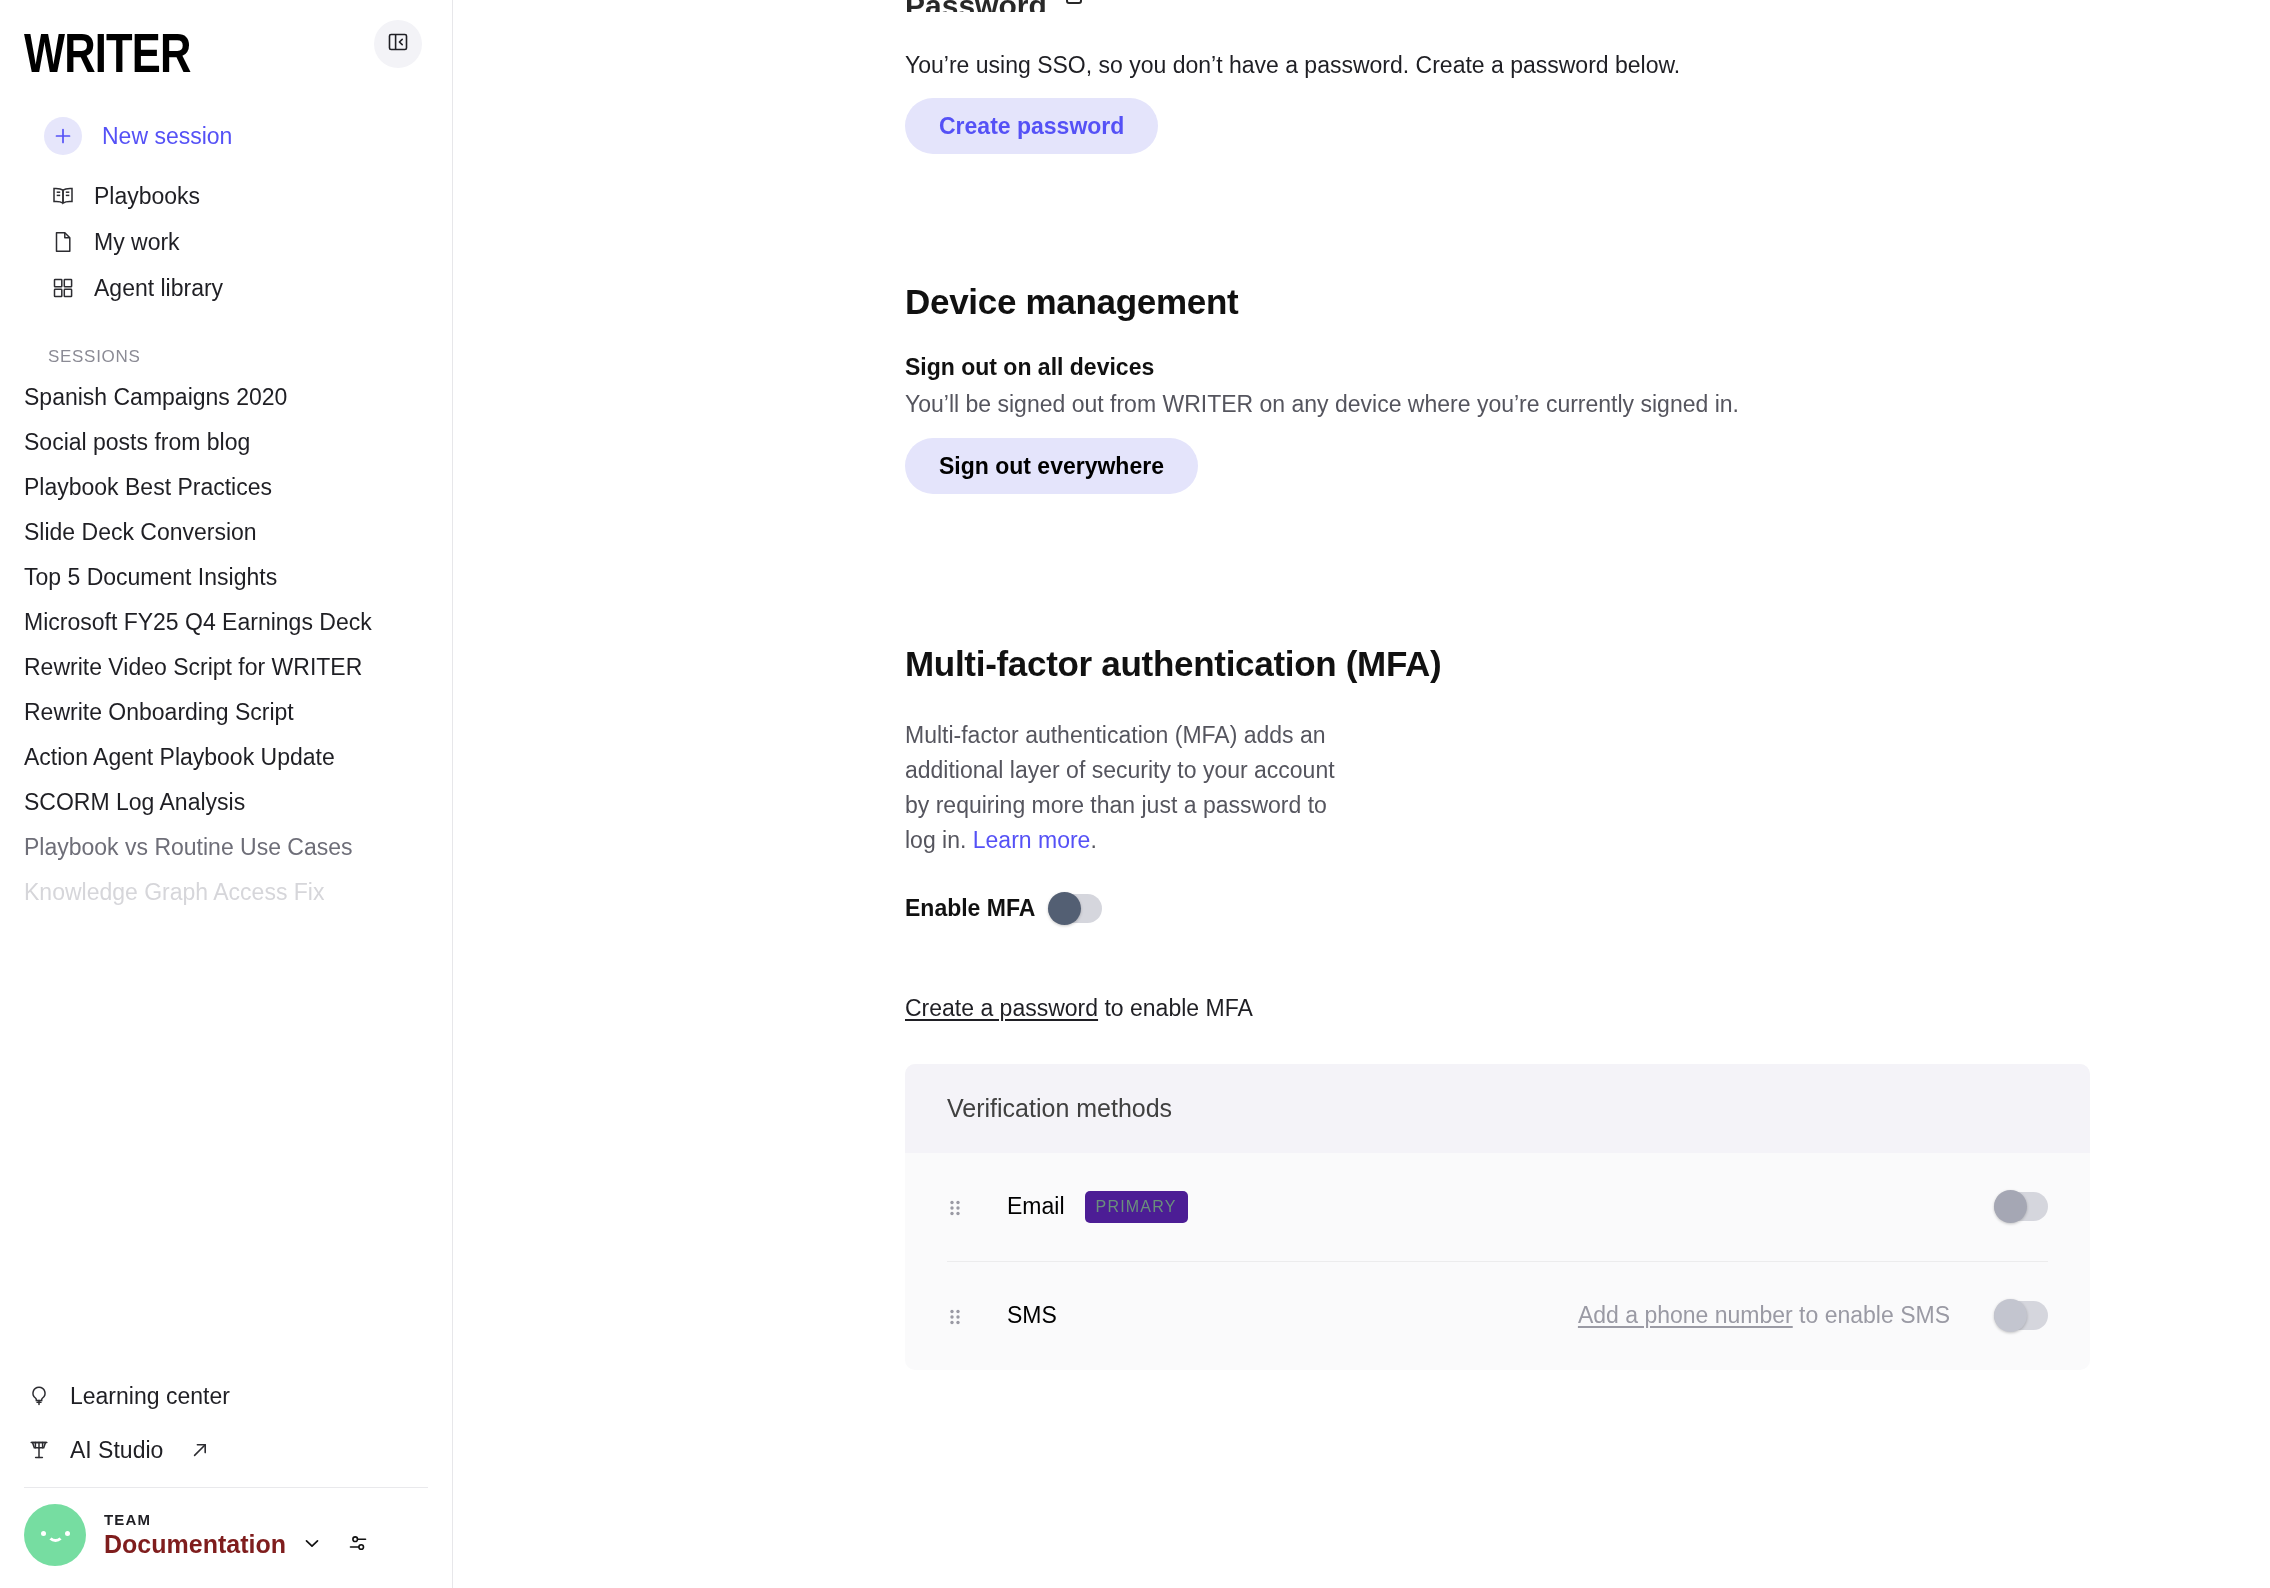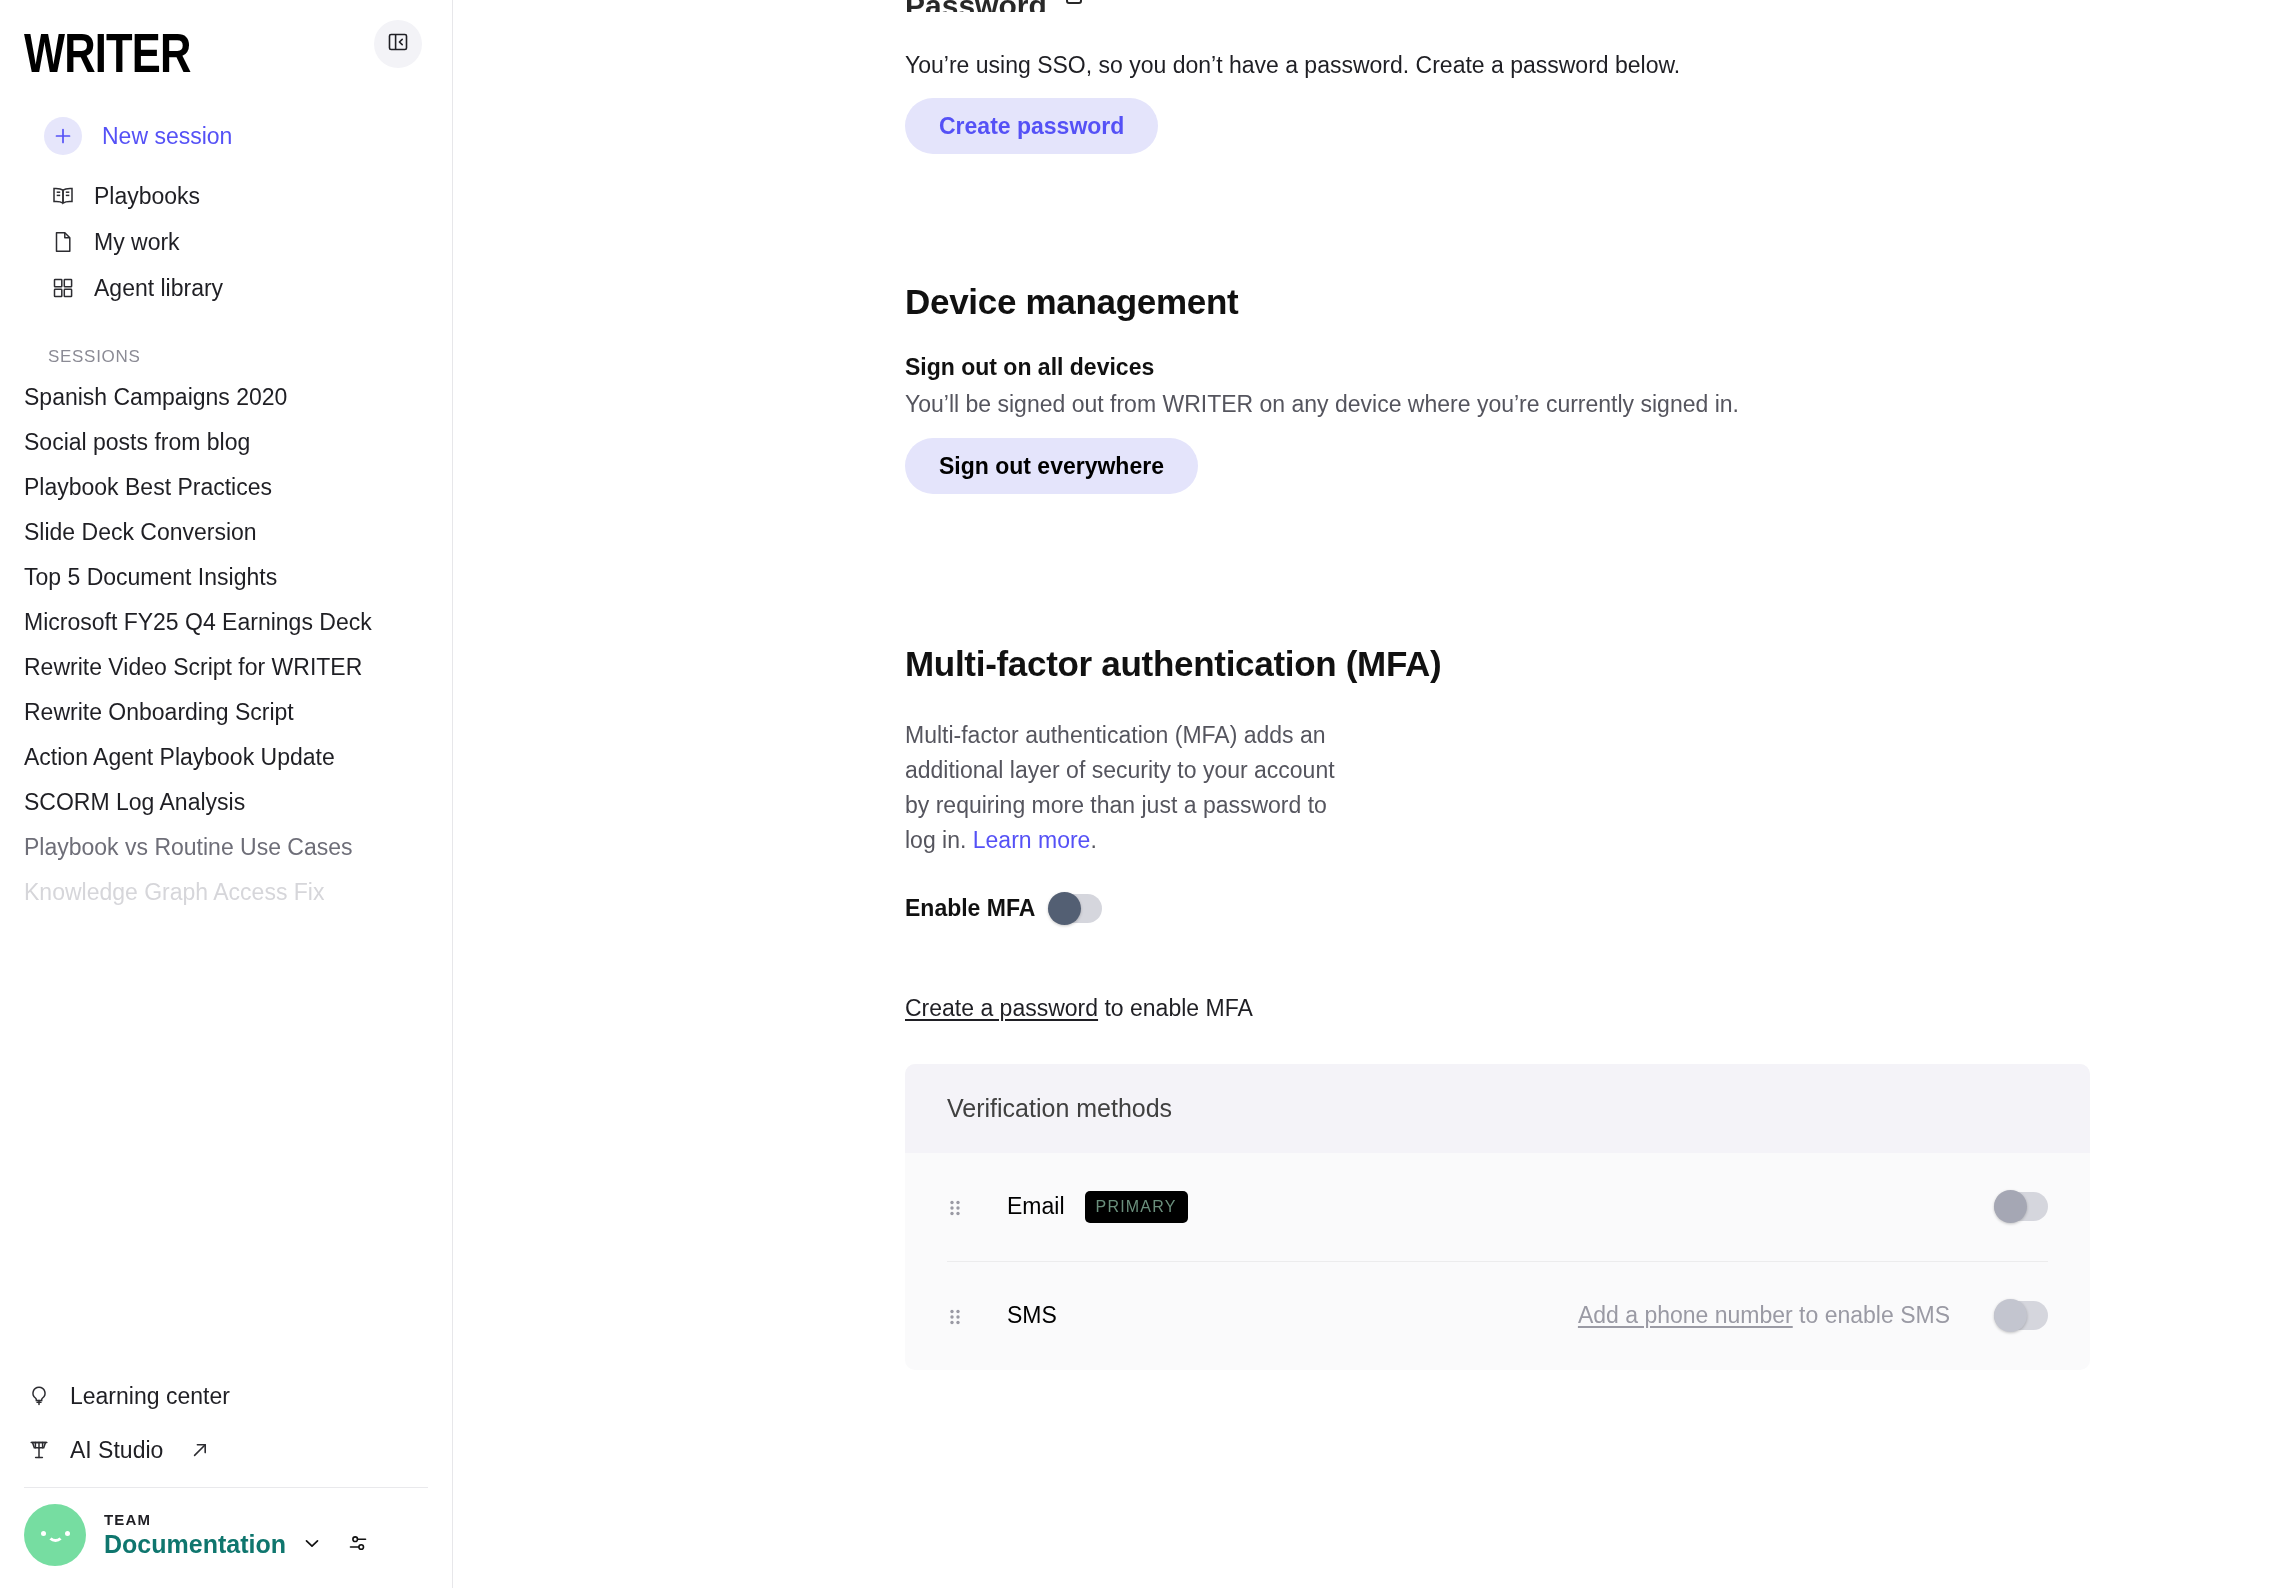--- a/index.html
+++ b/index.html
@@ -117,21 +117,21 @@
     border-bottom: 3px solid #fff;
     border-left: 3px solid #fff;
     border-right: 3px solid #fff;
     border-radius: 0 0 10px 10px;
     border-color: #fff transparent;
     border-bottom-color:#fff;
   }
   .team-meta { display: flex; flex-direction: column; gap: 2px; }
   .team-kicker { font-size: 15px; font-weight: 700; letter-spacing: 1.2px; color: #1f1f24; }
   .team-name-row { display: flex; align-items: center; gap: 14px; }
-  .team-name { font-size: 25px; font-weight: 700; color: #0f766e; }
+  .team-name { font-size: 25px; font-weight: 700; color: #7f1d1d; }
 
   
   .main {
     flex: 1 1 auto;
     height: 1588px;
     position: relative;
     overflow: hidden;
     background: #fff;
   }
   .content { padding-left: 452px; padding-top: 0; }
@@ -206,21 +206,21 @@
   .vm-row {
     display: flex; align-items: center;
     height: 108px;
     padding: 0 42px;
   }
   .vm-sep { height: 1px; background: #ececed; margin: 0 42px; }
   .grip { width: 22px; flex: 0 0 22px; display: flex; align-items: center; cursor: grab; }
   .vm-name { font-size: 23px; color: #000000; margin-left: 38px; }
   .badge {
     margin-left: 20px;
-    background: #000000; color: #6a8f7c;
+    background: #4c1d95; color: #6a8f7c;
     font-size: 16px; letter-spacing: 1.2px;
     padding: 7px 11px; border-radius: 5px;
   }
   .vm-spacer { flex: 1 1 auto; }
   .vm-hint { font-size: 23px; color: #9a9aa4; margin-right: 44px; }
 </style>
 </head>
 <body>
 
 <div class="app">

